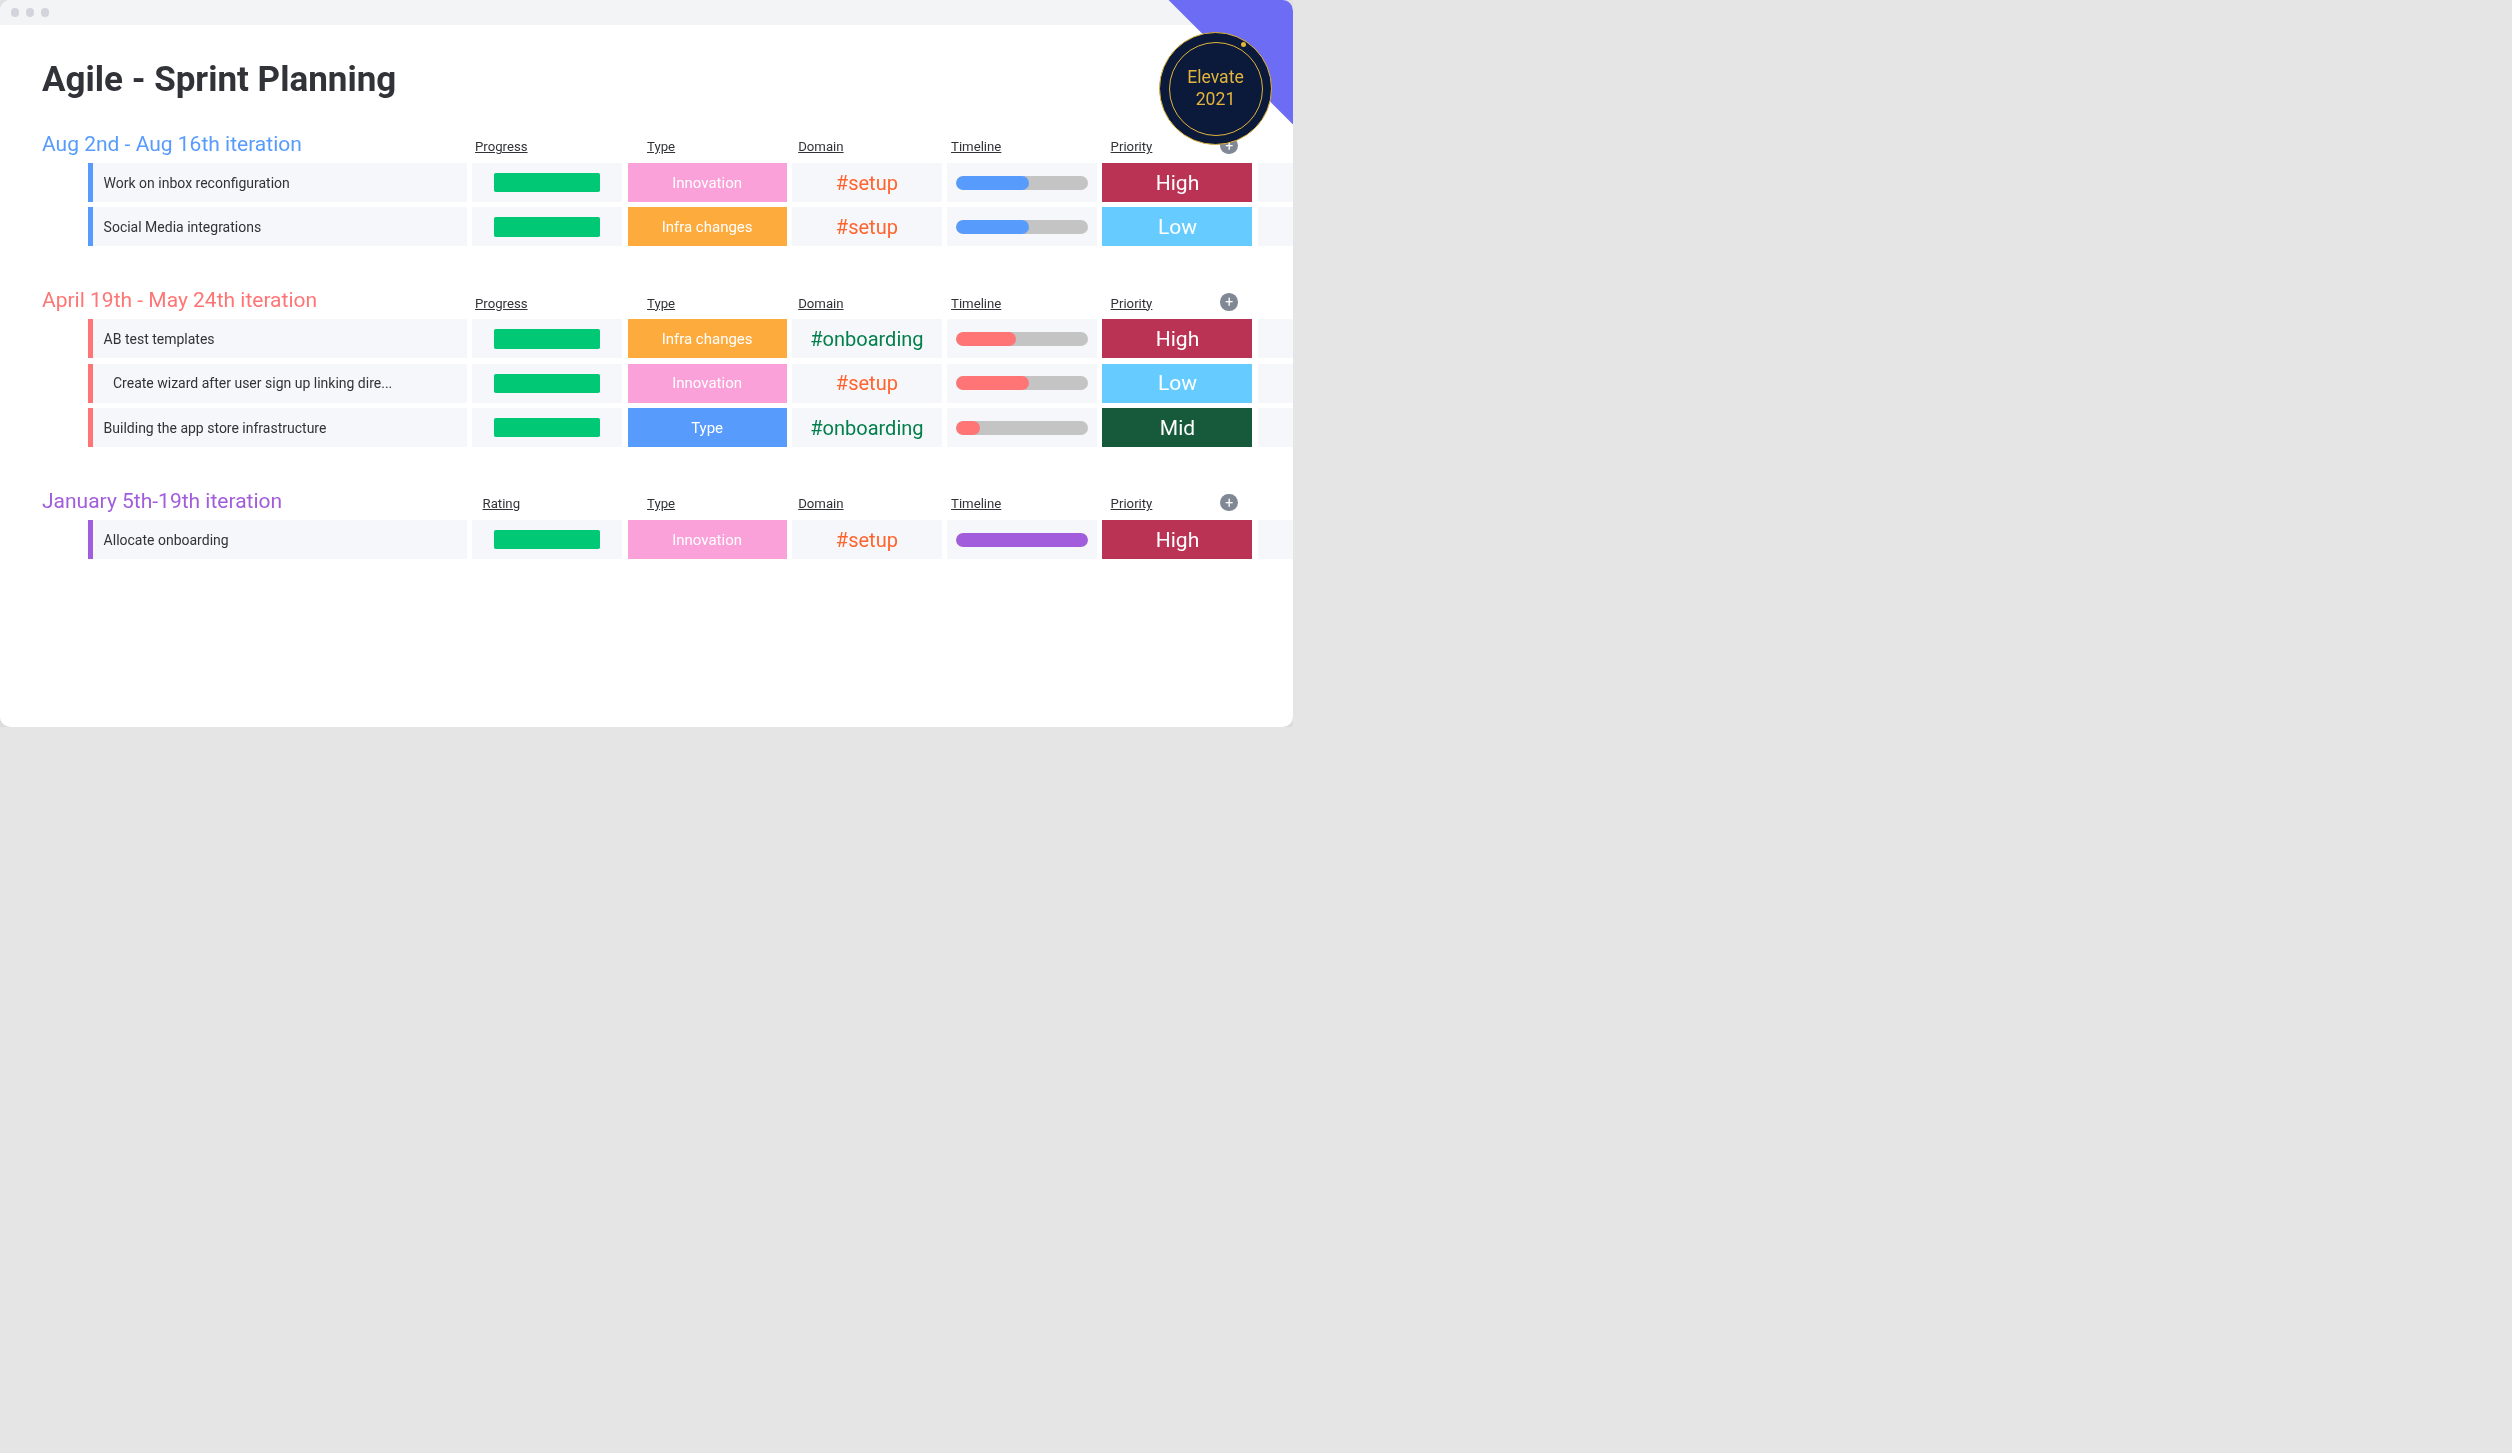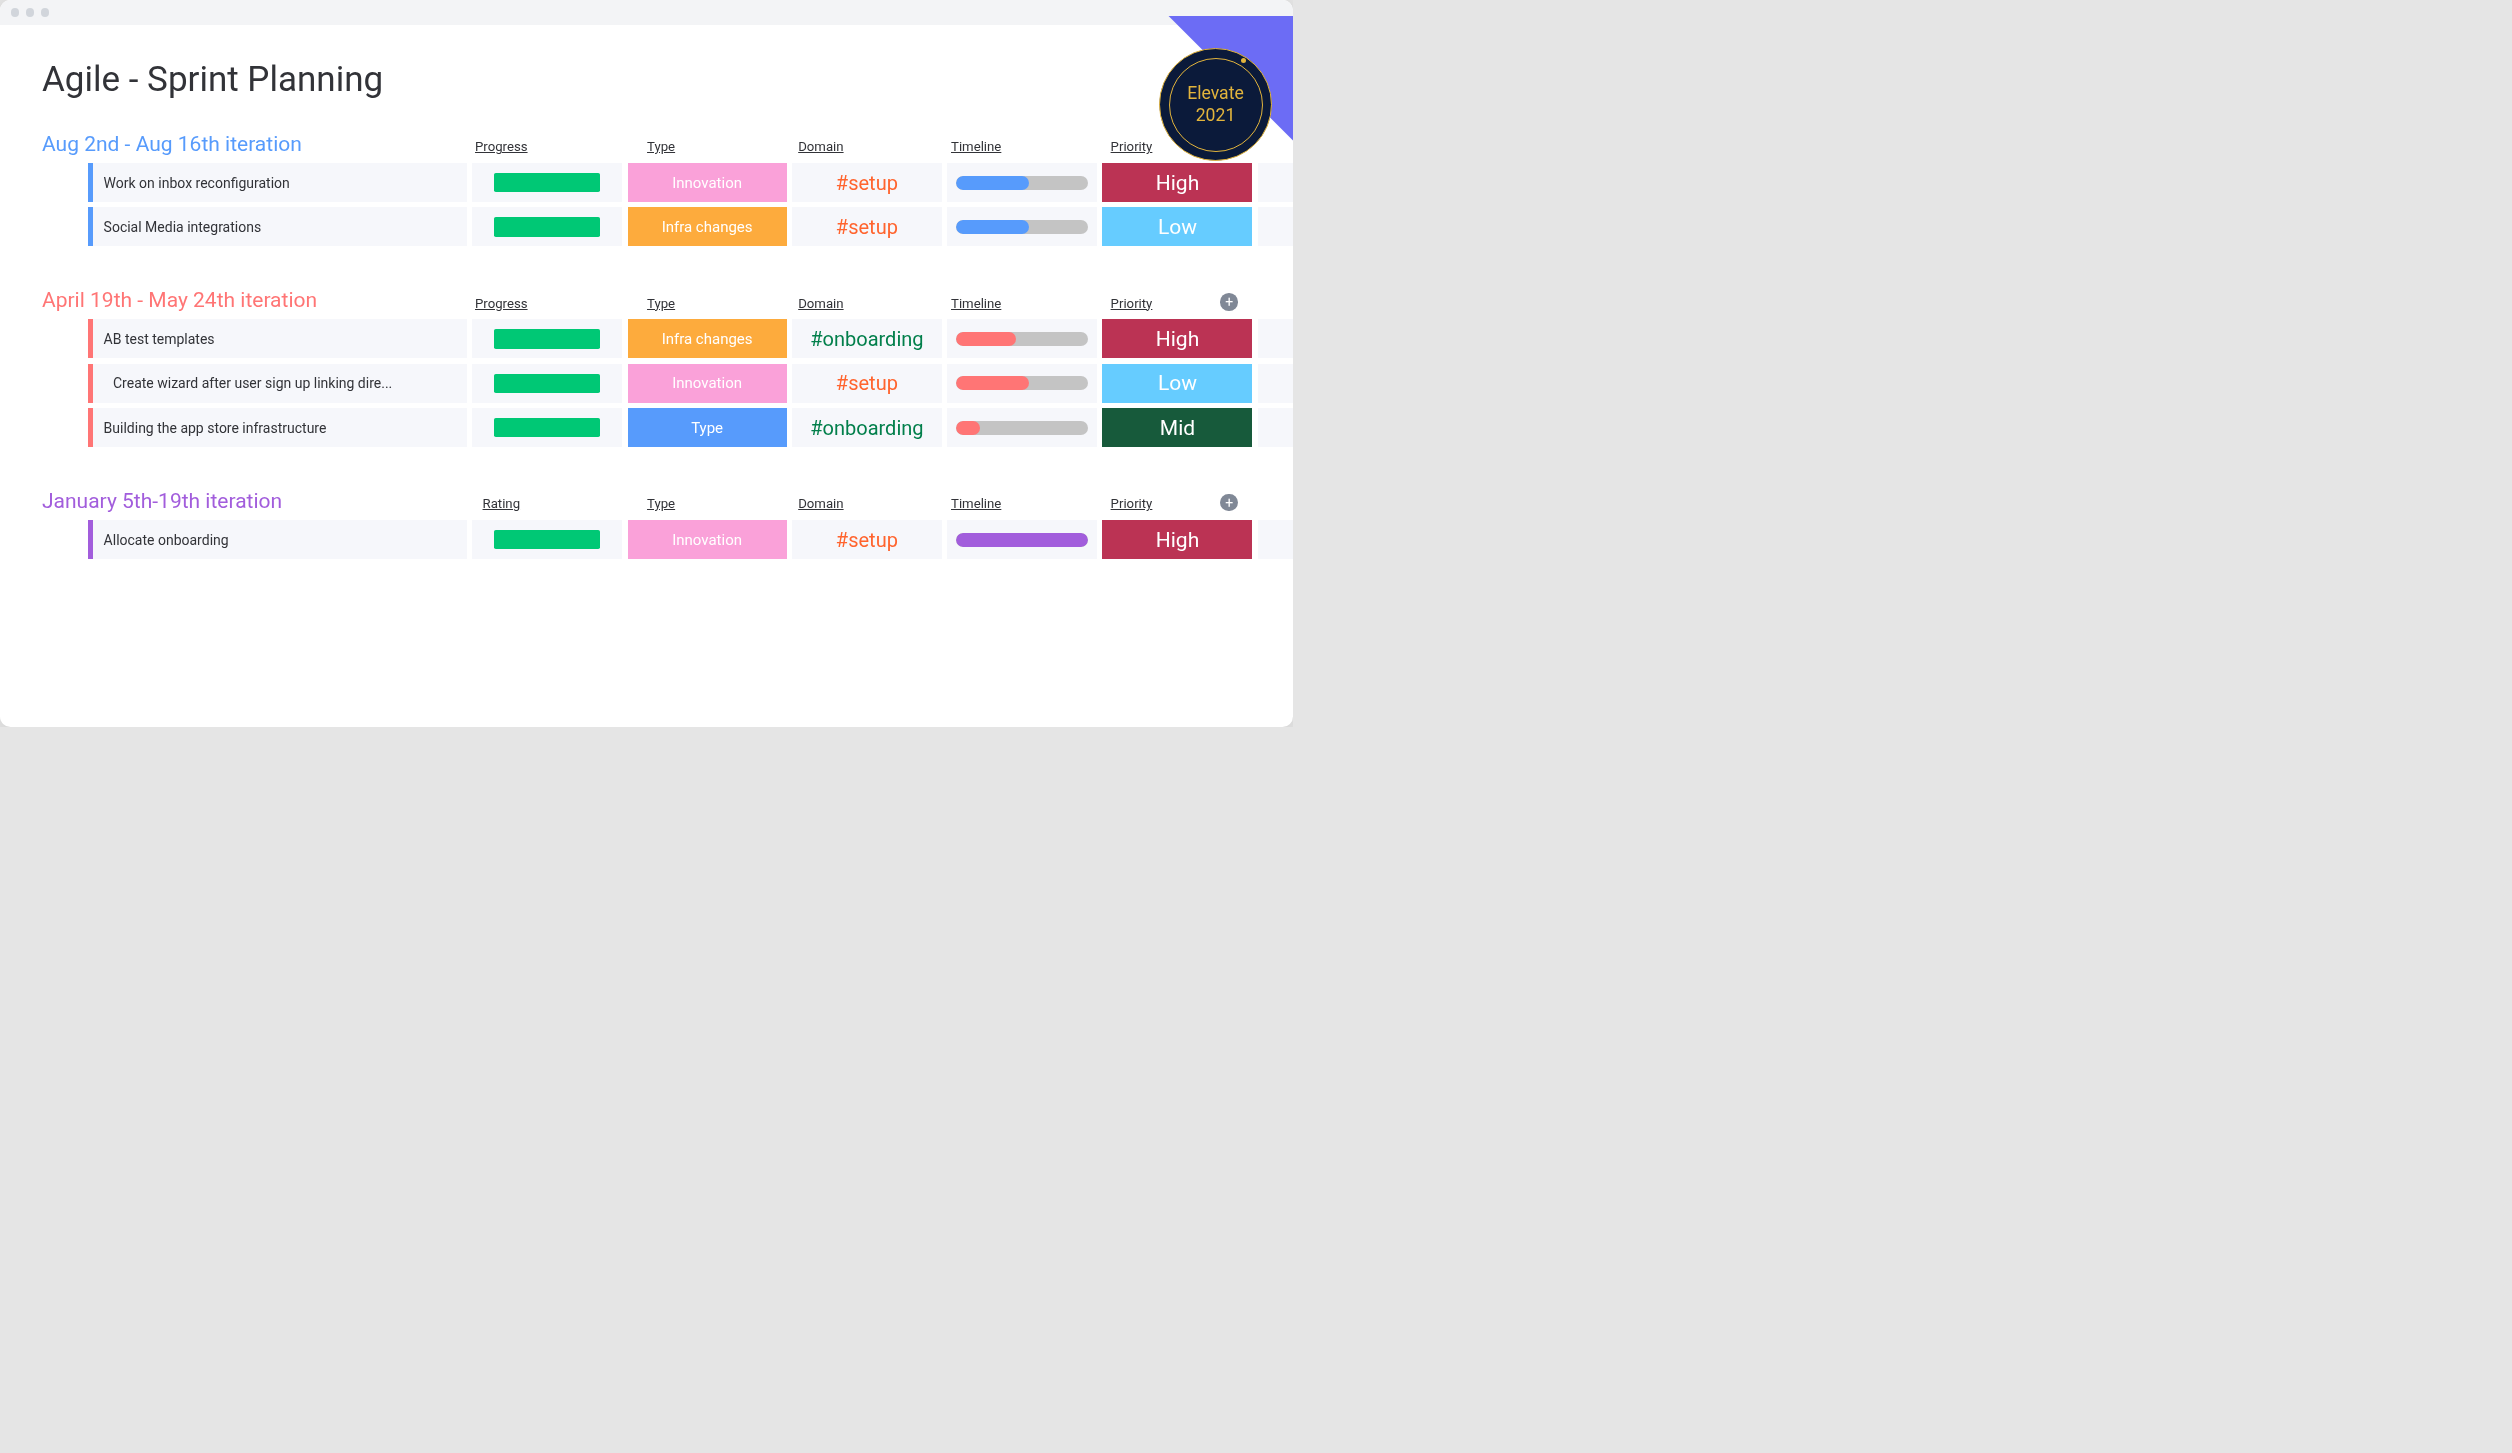--- a/index.html
+++ b/index.html
@@ -22,21 +22,21 @@
       height: 25px;
       background: #f3f4f6;
       display: flex;
       align-items: center;
       padding: 0 10.6px;
       gap: 6.2px;
     }
     .dot { width: 8.8px; height: 8.8px; border-radius: 50%; background: #d1d5db; }
     .corner-badge {
       position: absolute;
-      top: 16px;
+      top: 0;
       right: 0;
       width: 176px;
       height: 176px;
       overflow: hidden;
     }
     .corner-triangle {
       position: absolute;
       top: -88px;
       right: -88px;
       width: 176px;
@@ -73,21 +73,21 @@
       height: 5.3px;
       background: #e2b43c;
       border-radius: 50%;
     }
     .badge-text { color: #e2b43c; font-size: 17.6px; line-height: 1.2; z-index: 1; }
     .content {
       padding: 34px 42px 17.6px 42px;
     }
     .page-title {
       font-size: 35px;
-      font-weight: 400;
+      font-weight: 700;
       color: #323338;
       margin-bottom: 32px;
     }
     .group {
       margin-bottom: 42px;
     }
     .group-header {
       display: grid;
       grid-template-columns: 379px 150px 159px 150px 150px 150px 35px;
       gap: 5.3px;

